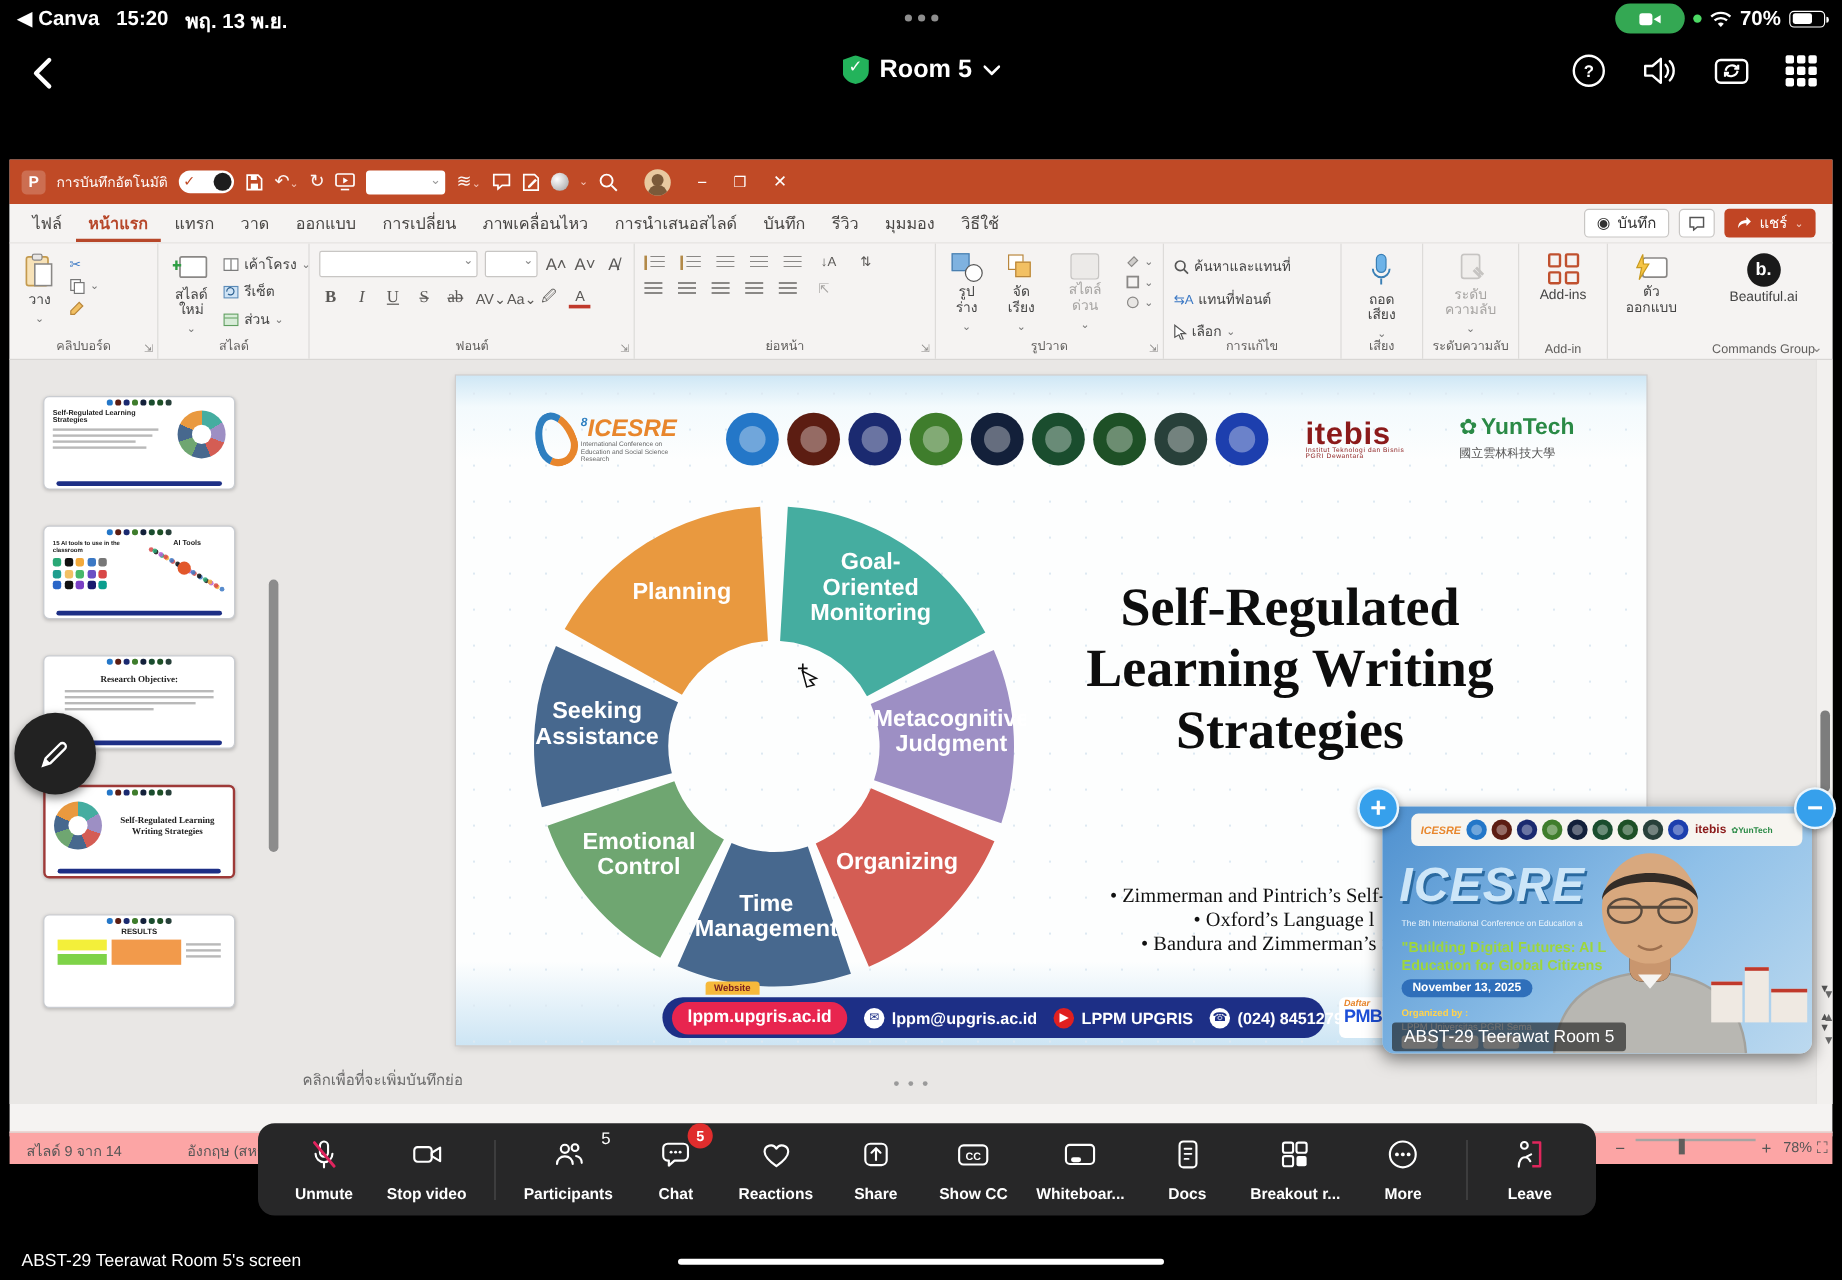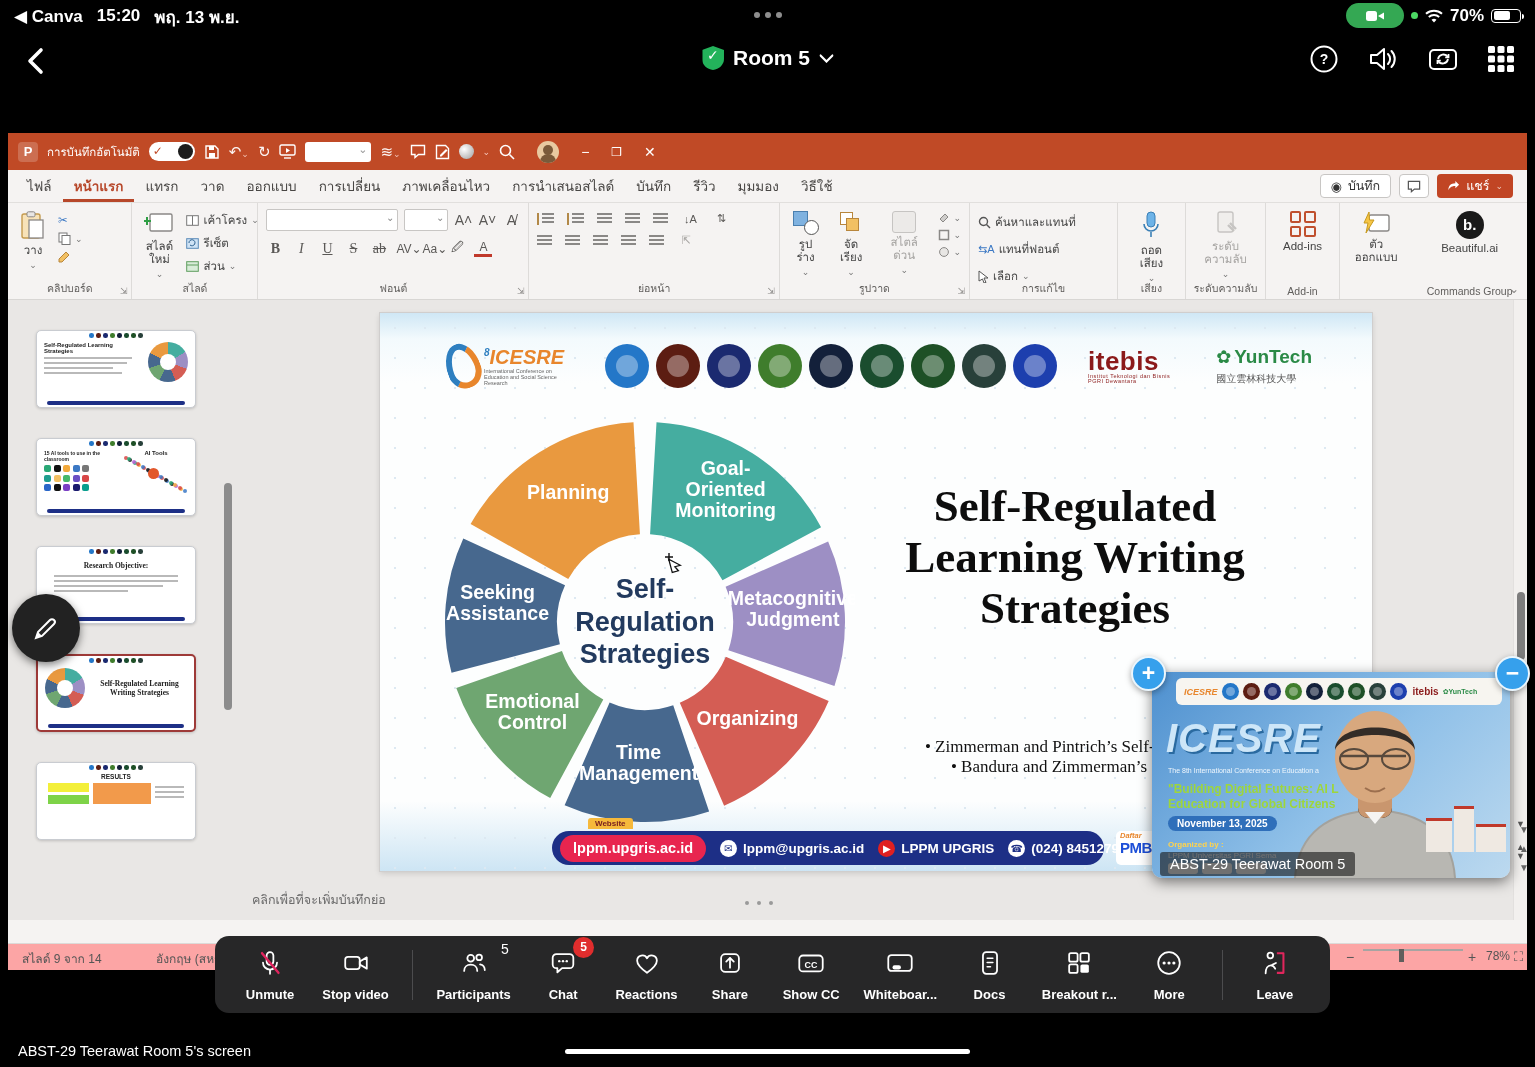--- a/index.html
+++ b/index.html
@@ -793,31 +793,29 @@
             <text x="102.5304832720494" y="102.53048327204938" text-anchor="middle" style="fill:#fff;font-weight:700;font-size:19.5px;font-family:&quot;Liberation Sans&quot;,sans-serif;"><tspan x="102.5304832720494" dy="0">Organizing</tspan></text>
             <path d="M64.12259811713524,189.44205554920578 A200,200 0 0 1 -80.38955533119199,183.13251866791222 L-35.37140434572447,80.57830821388139 A88,88 0 0 0 28.21394317153951,83.35450444165053 Z" fill="#47688e"></path>
             <text x="-6.455669330069711" y="137.35913679411496" text-anchor="middle" style="fill:#fff;font-weight:700;font-size:19.5px;font-family:&quot;Liberation Sans&quot;,sans-serif;"><tspan x="-6.455669330069711" dy="0">Time</tspan><tspan x="-6.455669330069711" dy="21">Management</tspan></text>
             <path d="M-94.81764180942322,176.0954707018324 A200,200 0 0 1 -188.76019031664586,66.10287854264469 L-83.05448373932418,29.085266558763664 A88,88 0 0 0 -41.71976239614622,77.48200710880626 Z" fill="#6fa671"></path>
             <text x="-112.54008290880458" y="85.6183111528672" text-anchor="middle" style="fill:#fff;font-weight:700;font-size:19.5px;font-family:&quot;Liberation Sans&quot;,sans-serif;"><tspan x="-112.54008290880458" dy="0">Emotional</tspan><tspan x="-112.54008290880458" dy="21">Control</tspan></text>
             <path d="M-193.45355055517535,50.751588916961154 A200,200 0 0 1 -181.70163550534434,-83.57341476021539 L-79.94871962235152,-36.77230249449477 A88,88 0 0 0 -85.11956224427715,22.330699123462907 Z" fill="#47688e"></path>
             <text x="-147.43681531757835" y="-23.399049926653376" text-anchor="middle" style="fill:#fff;font-weight:700;font-size:19.5px;font-family:&quot;Liberation Sans&quot;,sans-serif;"><tspan x="-147.43681531757835" dy="0">Seeking</tspan><tspan x="-147.43681531757835" dy="21">Assistance</tspan></text>
             <path d="M-174.41385448642413,-97.87649034976926 A200,200 0 0 1 -11.512805391913664,-199.66836332280567 L-5.0656343724420125,-87.8540798620345 A88,88 0 0 0 -76.74209597402661,-43.06565575389847 Z" fill="#e9993f"></path>
             <text x="-76.83829331381473" y="-122.96697394268176" text-anchor="middle" style="fill:#fff;font-weight:700;font-size:19.5px;font-family:&quot;Liberation Sans&quot;,sans-serif;"><tspan x="-76.83829331381473" dy="0">Planning</tspan></text>
           </svg>
-        <div class="donut-center">Self-
-Regulation
-Strategies</div>
         <svg class="slide-cursor" width="26" height="26" viewBox="0 0 26 26">
           <path d="M10 25 L10 8 L22 19 L15 19 L18 25Z" fill="#fff" stroke="#111" stroke-width="1.6" transform="rotate(-15 14 16) scale(.8)"></path>
           <path d="M6 2 v8 M2 6 h8" stroke="#111" stroke-width="1.4"></path>
         </svg>
 
         <div class="slide-title serif">Self-Regulated Learning Writing Strategies</div>
         <div class="slide-bullets serif" id="slide-bullets">
             <div>Zimmerman and Pintrich’s Self-Regulate</div>
+            <div>Oxford’s Language l</div>
             <div>Bandura and Zimmerman’s Socia</div>
           </div>
 
         <span class="website-tag">Website</span>
         <div class="contact-bar">
           <span class="web-pill">lppm.upgris.ac.id</span>
           <span class="c-item">
               <span class="c-ic">✉</span>
               <span>lppm@upgris.ac.id</span>
             </span>

